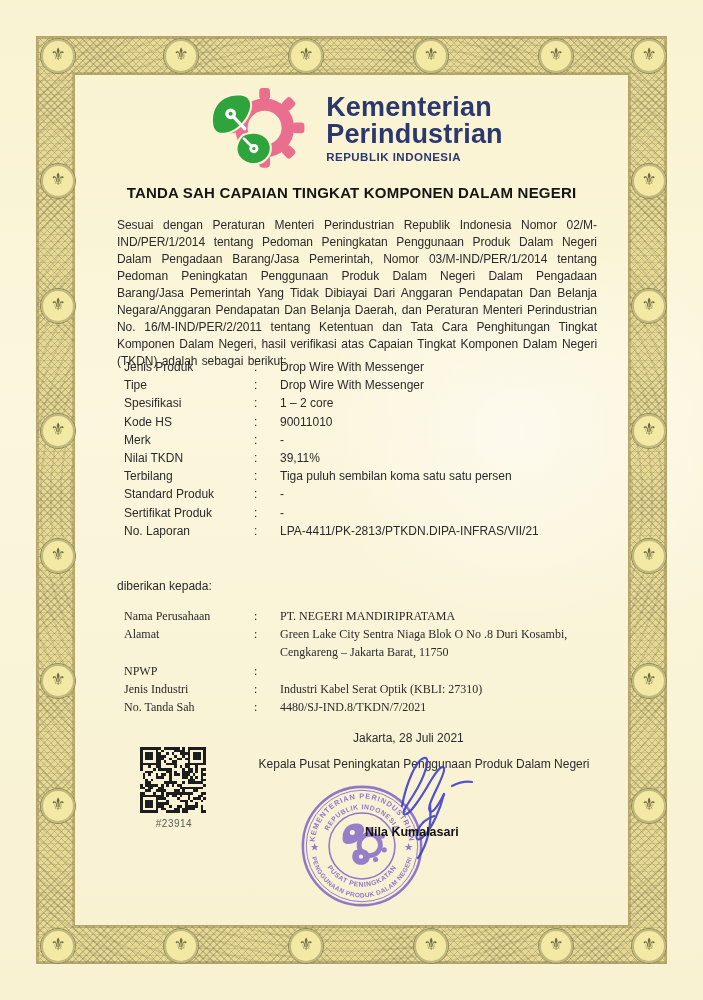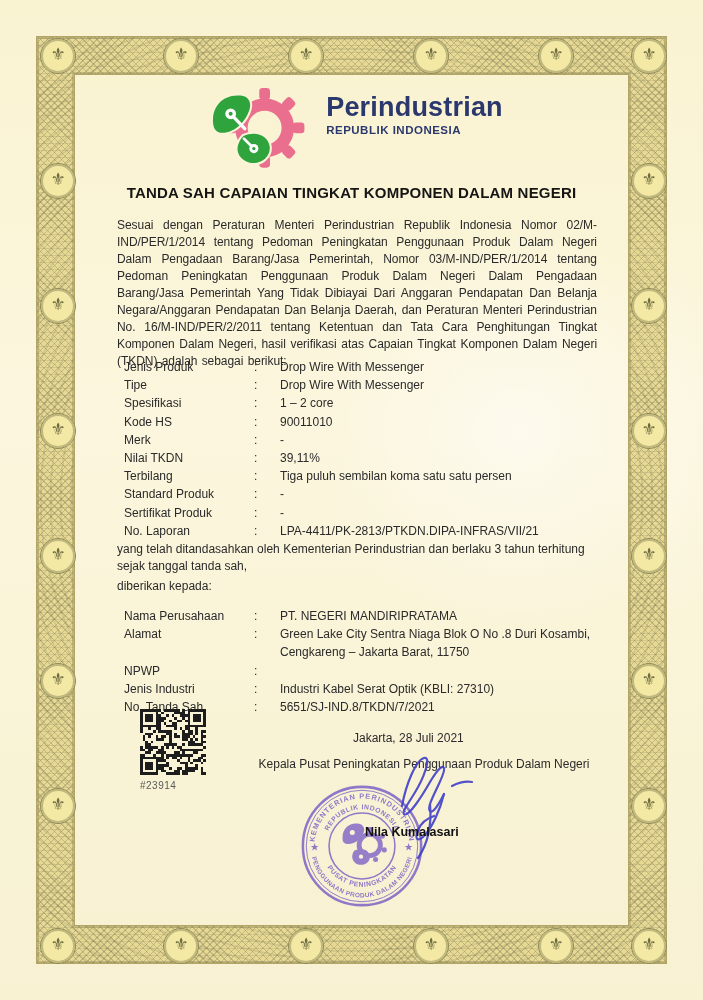--- a/index.html
+++ b/index.html
@@ -48,25 +48,25 @@
   .content{position:absolute;left:117px;width:480px;font-size:12px;line-height:17px;color:#2a2a2a;}
   .intro{top:217px;text-align:justify;letter-spacing:-.05px;word-spacing:1px;}
   .kv-table{left:117px;}
   .kv-row{display:flex;align-items:flex-start;line-height:18.2px;}
   .kv-row .lbl{width:130px;margin-left:7px;flex:0 0 auto;}
   .kv-row .sep{width:26px;flex:0 0 auto;}
   .kv-row .val{width:316px;}
   .product-table{top:358px;}
   .validity{top:541px;text-align:left;}
   .given-to{top:578px;text-align:left;}
-  .company-table{top:607px;}
+  .company-table{top:607px;font-family:Liberation Serif, serif;}
   
   .place-date{position:absolute;top:731px;left:353px;width:150px;font-size:12px;color:#2a2a2a;}
   .signer-title{position:absolute;top:757px;left:238px;width:372px;text-align:center;font-size:12px;color:#2a2a2a;}
-  .qr-block{position:absolute;top:709px;left:140px;width:68px;}
+  .qr-block{position:absolute;top:747px;left:140px;width:68px;text-align:center;}
   #qr-grid{width:66px;height:66px;display:grid;grid-template-columns:repeat(25,1fr);grid-template-rows:repeat(25,1fr);}
   #qr-grid div.on{background:#1d1d1d;}
   .qr-caption{margin-top:5px;font-size:10px;color:#5a5a5a;letter-spacing:.5px;}
   .stamp{position:absolute;top:783px;left:299px;width:126px;height:126px;}
   .signature{position:absolute;top:748px;left:372px;width:104px;height:118px;}
   .signer-name{position:absolute;top:825px;left:365px;width:110px;font-size:12.5px;font-weight:bold;color:#111;}
 </style>
 </head>
 <body>
 
@@ -122,20 +122,21 @@
         <path d="M52 60 C67 53 82 59 84 72 C86 85 73 95 60 92 C48 89 42 78 47 68 C48 65 50 62 52 60 Z" fill="#2fa33c" stroke="#faf4d8" stroke-width="5" paint-order="stroke"></path>
         <line x1="37" y1="33" x2="54" y2="51" stroke="#fff" stroke-width="4" stroke-linecap="round"></line>
         <circle cx="37" cy="33" r="6.5" fill="#fff"></circle>
           <circle cx="37" cy="33" r="2.4" fill="#2fa33c"></circle>
         <line x1="65" y1="75" x2="53" y2="63" stroke="#fff" stroke-width="3.4" stroke-linecap="round"></line>
         <circle cx="65" cy="75" r="5.5" fill="#fff"></circle>
           <circle cx="65" cy="75" r="2" fill="#2fa33c"></circle>
       </g>
     </svg>
     <div class="ministry-text">
+      <div class="ministry-line">Kementerian</div>
       <div class="ministry-line">Perindustrian</div>
       <div class="ministry-sub">REPUBLIK INDONESIA</div>
     </div>
   </div>
 
   <div class="doc-title">TANDA SAH CAPAIAN TINGKAT KOMPONEN DALAM NEGERI</div>
 
   <div class="content intro">Sesuai dengan Peraturan Menteri Perindustrian Republik Indonesia Nomor 02/M-IND/PER/1/2014 tentang Pedoman Peningkatan Penggunaan Produk Dalam Negeri Dalam Pengadaan Barang/Jasa Pemerintah, Nomor 03/M-IND/PER/1/2014 tentang Pedoman Peningkatan Penggunaan Produk Dalam Negeri Dalam Pengadaan Barang/Jasa Pemerintah Yang Tidak Dibiayai Dari Anggaran Pendapatan Dan Belanja Negara/Anggaran Pendapatan Dan Belanja Daerah, dan Peraturan Menteri Perindustrian No. 16/M-IND/PER/2/2011 tentang Ketentuan dan Tata Cara Penghitungan Tingkat Komponen Dalam Negeri, hasil verifikasi atas Capaian Tingkat Komponen Dalam Negeri (TKDN) adalah sebagai berikut:</div>
 
   <div class="content kv-table product-table">
@@ -184,21 +185,20 @@
         <span class="sep">:</span>
         <span class="val">-</span>
       </div>
     <div class="kv-row">
         <span class="lbl">No. Laporan</span>
         <span class="sep">:</span>
         <span class="val">LPA-4411/PK-2813/PTKDN.DIPA-INFRAS/VII/21</span>
       </div>
   </div>
 
-  <div class="content validity">yang telah ditandasahkan oleh Kementerian Perindustrian dan berlaku 3 tahun terhitung sejak tanggal tanda sah,</div>
   <div class="content given-to">diberikan kepada:</div>
 
   <div class="content kv-table company-table">
     <div class="kv-row">
         <span class="lbl">Nama Perusahaan</span>
         <span class="sep">:</span>
         <span class="val">PT. NEGERI MANDIRIPRATAMA</span>
       </div>
     <div class="kv-row">
         <span class="lbl">Alamat</span>
@@ -210,21 +210,21 @@
         <span class="sep">:</span>
       </div>
     <div class="kv-row">
         <span class="lbl">Jenis Industri</span>
         <span class="sep">:</span>
         <span class="val">Industri Kabel Serat Optik (KBLI: 27310)</span>
       </div>
     <div class="kv-row">
         <span class="lbl">No. Tanda Sah</span>
         <span class="sep">:</span>
-        <span class="val">5651/SJ-IND.8/TKDN/7/2021</span>
+        <span class="val">4480/SJ-IND.8/TKDN/7/2021</span>
       </div>
   </div>
 
   <div class="place-date">Jakarta, 28 Juli 2021</div>
   <div class="signer-title">Kepala Pusat Peningkatan Penggunaan Produk Dalam Negeri</div>
 
   <div class="qr-block">
     <div id="qr-grid">
         <div class="on"></div>
         <div class="on"></div>

